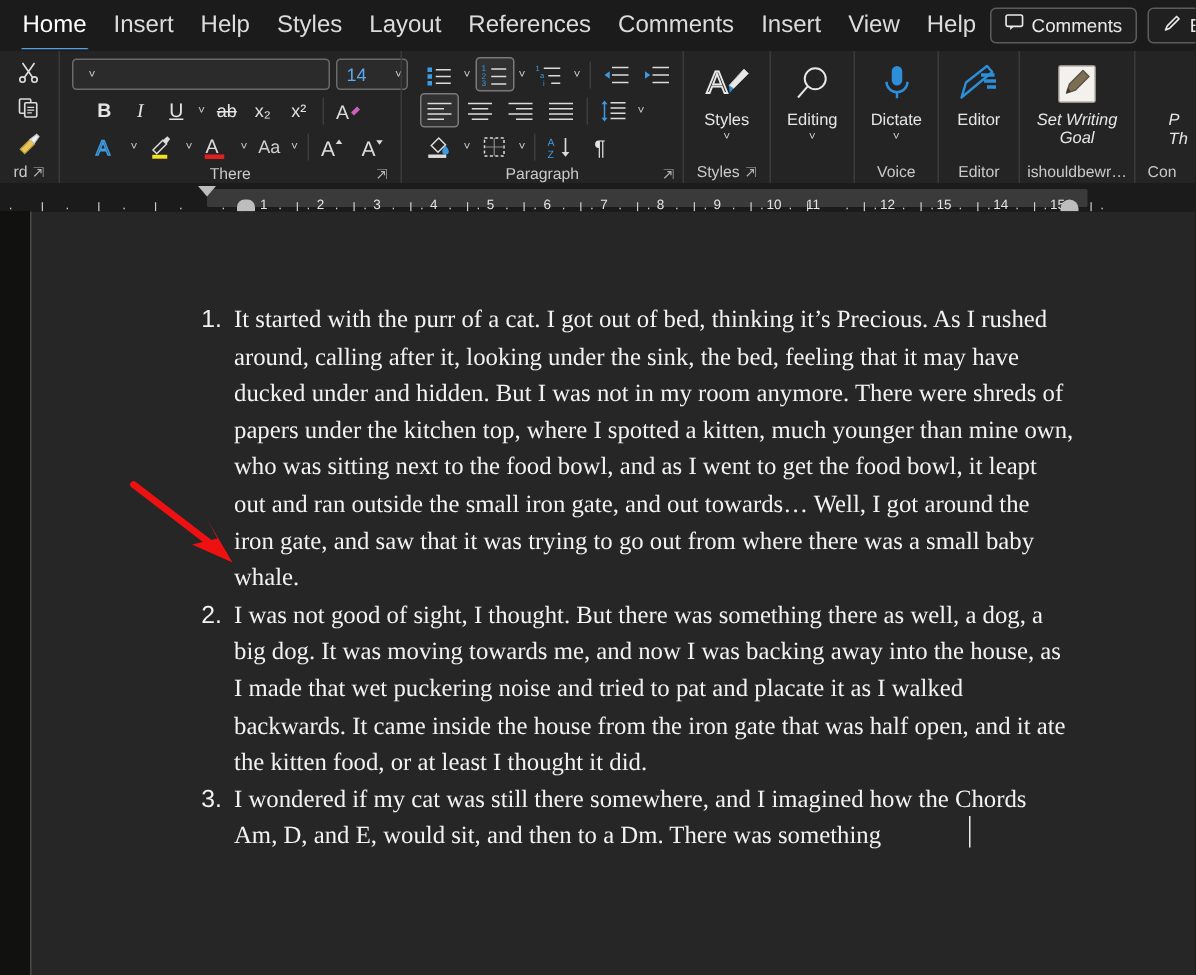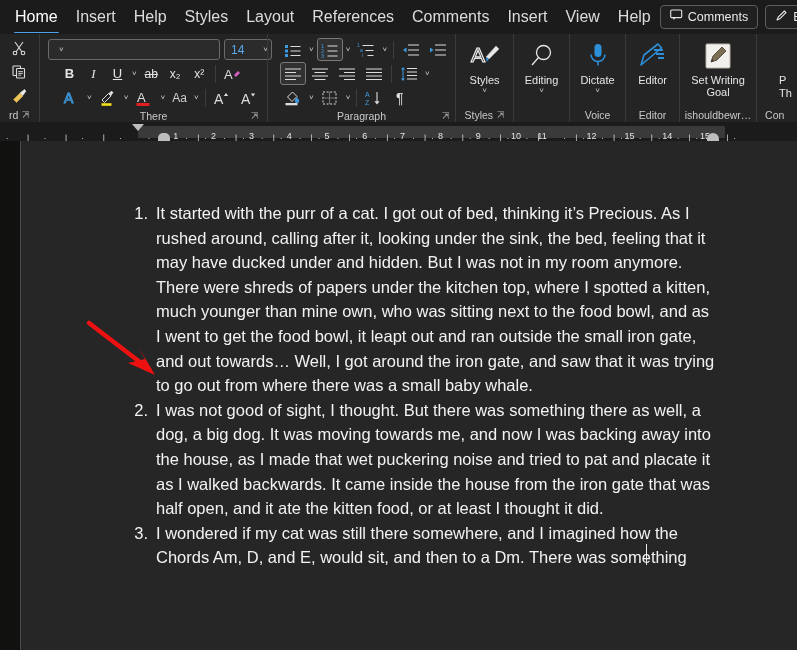--- a/index.html
+++ b/index.html
@@ -135,21 +135,21 @@
     gap: 1px;
     border-radius: 3px;
     cursor: default;
   }
   .bigbtn .bi { height: 34px; display:flex; align-items:center; justify-content:center; }
   .bigbtn .bl {
     font-size: 11px; color: #e6e6e6; text-align: center;
     line-height: 12px; white-space: nowrap;
   }
   .bigbtn .bc { font-size: 8px; color: #cfcfcf; line-height: 8px; }
-  .bigbtn.wide { width: 68px; }
+  .bigbtn.wide { width: 68px; font-style: italic; }
   .bigbtn.wide .bl { white-space: normal; }
 
   
   .ruler {
     height: 19px;
     background: #1b1b1b;
     position: relative;
     overflow: hidden;
   }
   .ruler-track {
@@ -214,21 +214,21 @@
     width: 585px;
   }
   .doclist li {
     display: flex;
     font-size: 16.5px;
     line-height: 24.6px;
     color: #f2f2f2;
     margin-bottom: 0px;
   }
   .num { width: 25px; flex: 0 0 25px; text-align: right; padding-right: 8px; }
-  .ptext { flex: 1; }
+  .ptext { flex: 1; font-family: Liberation Serif, serif; }
 
   .caret-bar {
     position: absolute;
     left: 625px; top: 403px;
     width: 1.3px; height: 21px;
     background: #e9e9e9;
   }
 
   
   .arrow-svg { position: absolute; left: 62px; top: 178px; }

